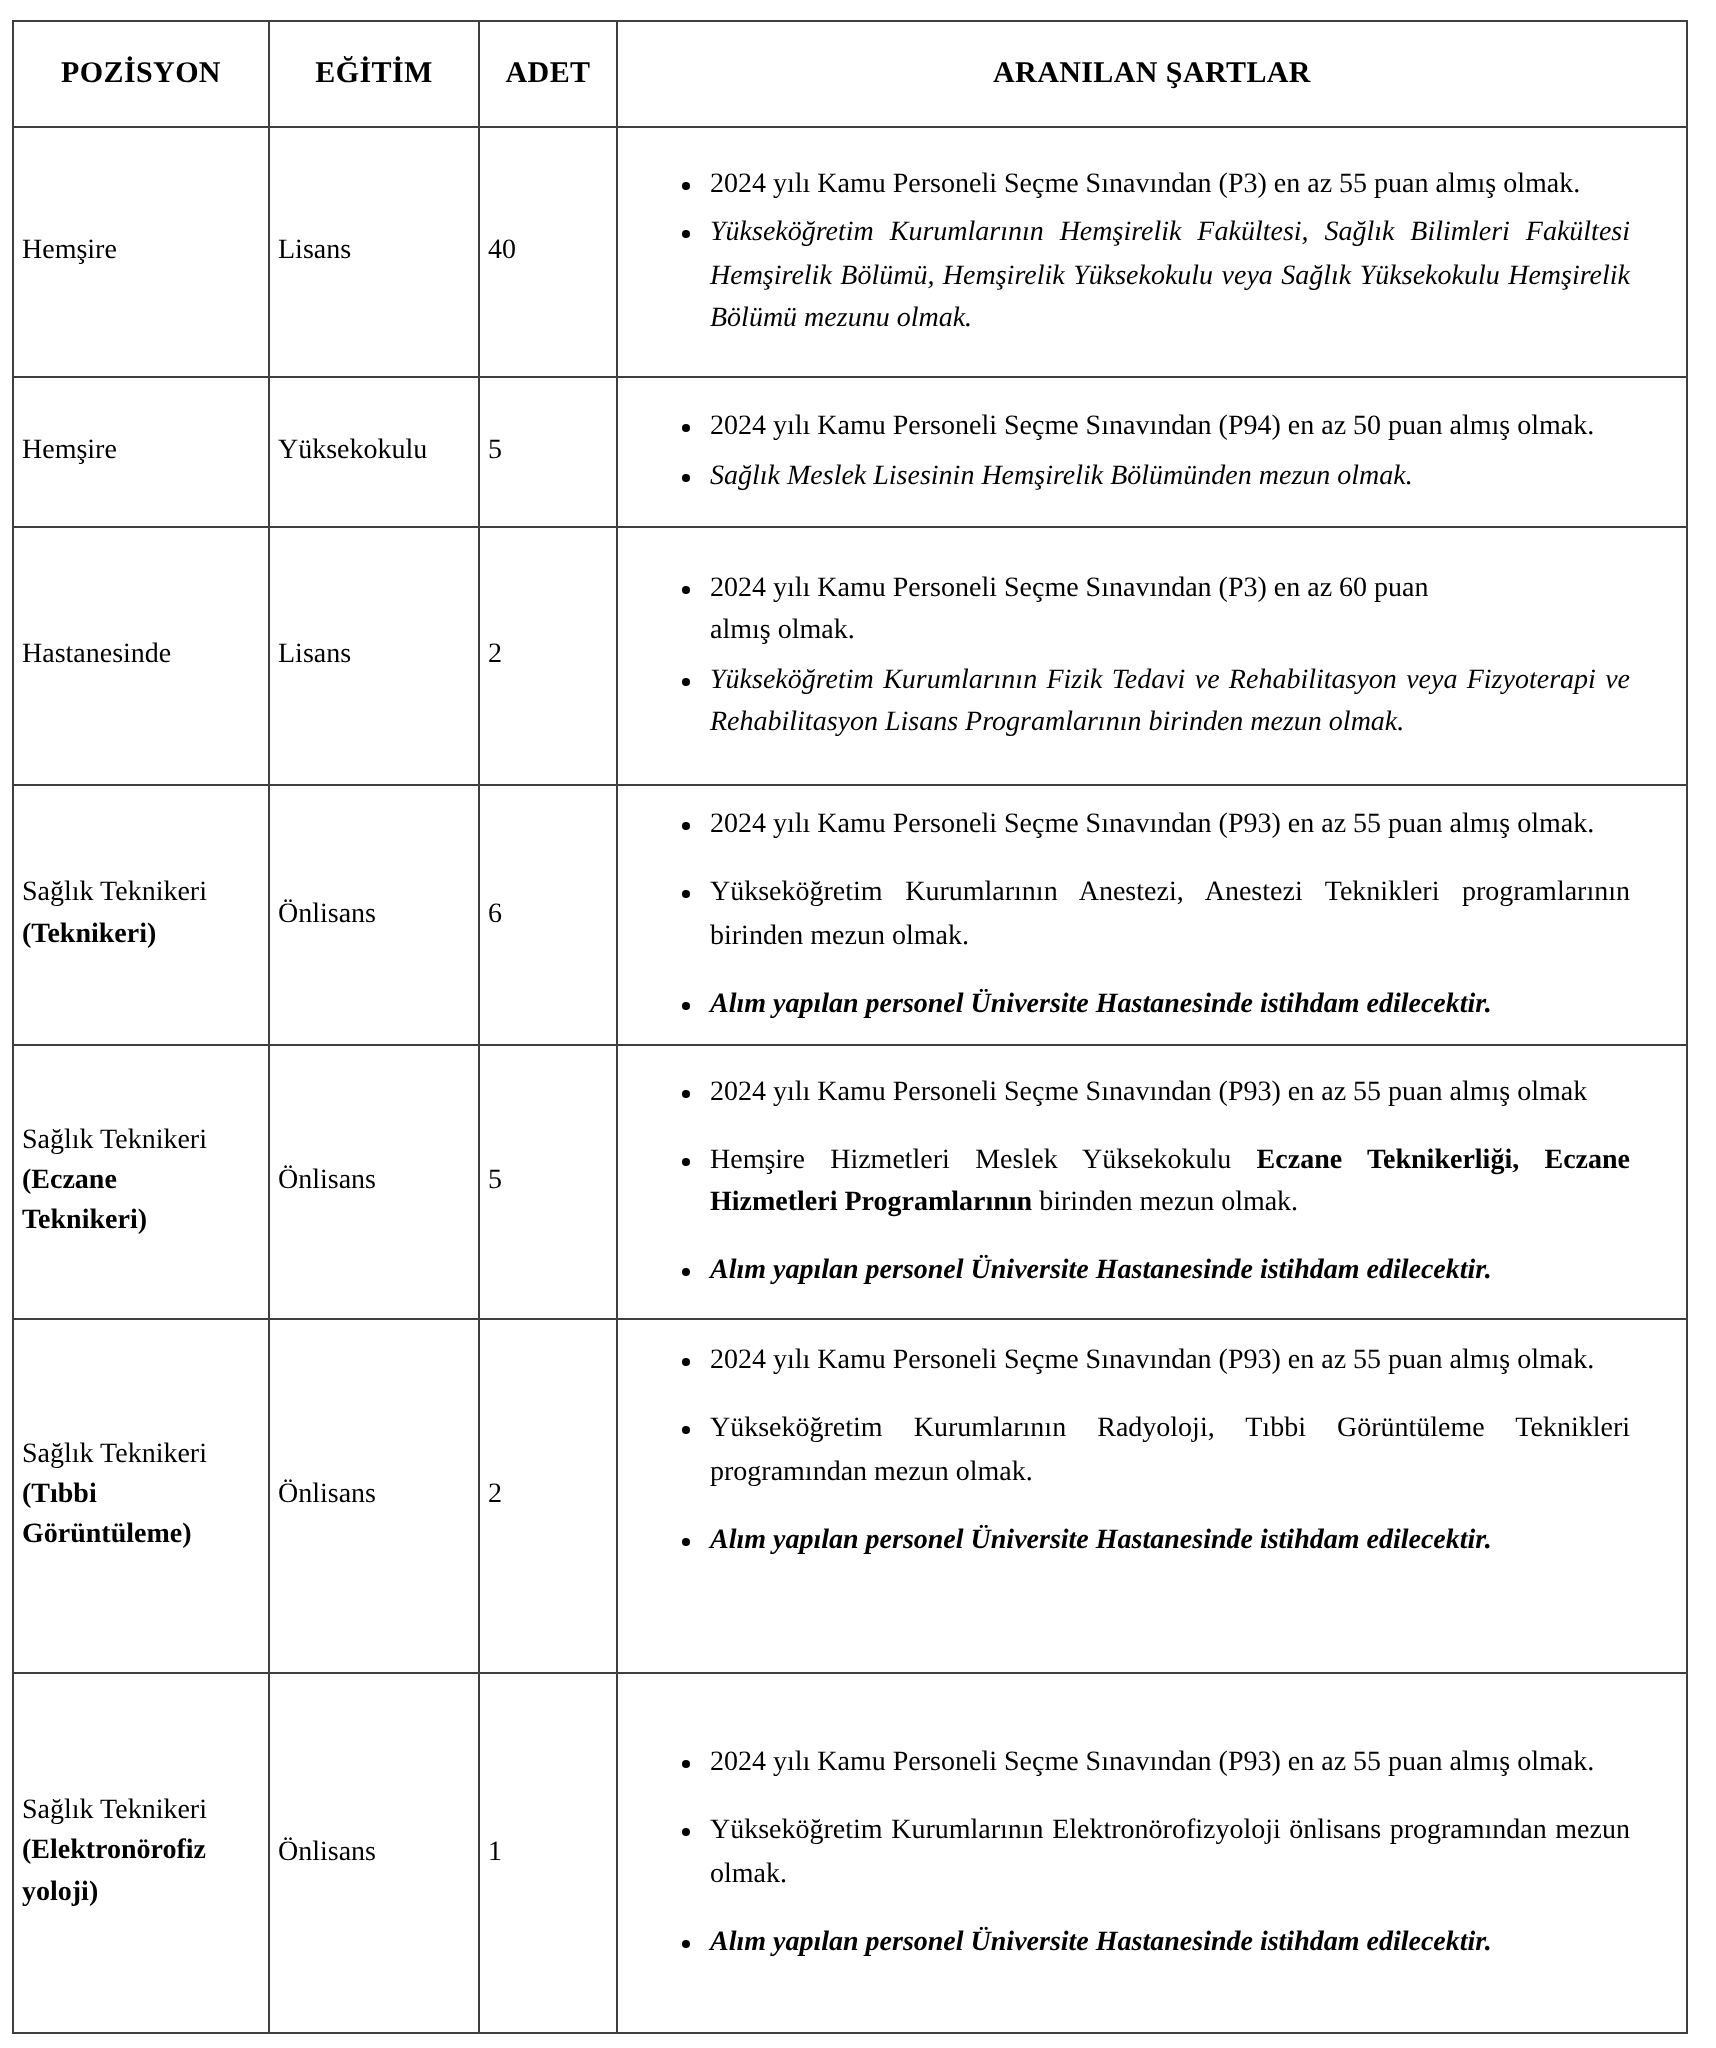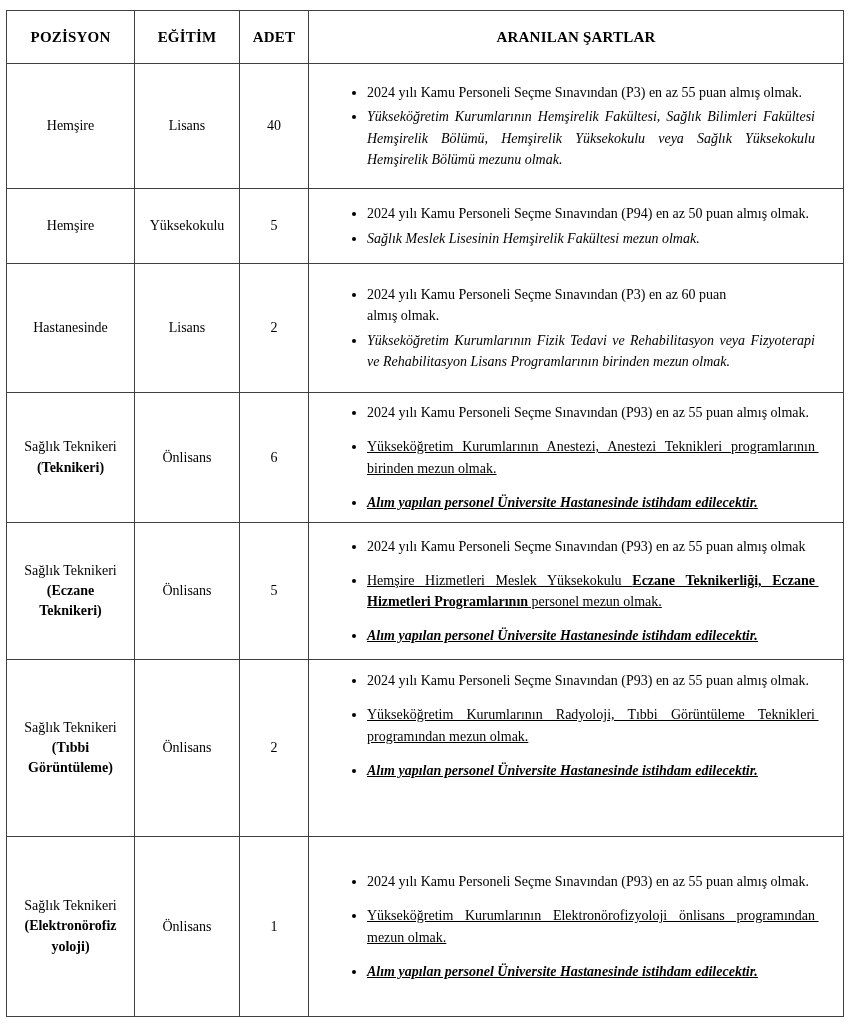--- a/index.html
+++ b/index.html
@@ -36,51 +36,50 @@
   .job-table tbody tr:nth-child(1) { height: 125px; }
   .job-table tbody tr:nth-child(2) { height: 75px;  }
   .job-table tbody tr:nth-child(3) { height: 129px; }
   .job-table tbody tr:nth-child(4) { height: 116px; }
   .job-table tbody tr:nth-child(5) { height: 137px; }
   .job-table tbody tr:nth-child(6) { height: 177px; }
   .job-table tbody tr:nth-child(7) { height: 180px; }
 
   td.pos, td.edu, td.cnt {
     font-size: 14px;
-    text-align: center;
     padding: 2px 4px;
   }
   td.pos .pos-line {
     line-height: 1.45;
     white-space: pre-line;
   }
   td.pos .pos-line.bold { font-weight: bold; }
 
   td.req {
     text-align: left;
-    padding: 9px 28px 9px 12px;
+    padding: 9px 28px 9px 0;
     margin-left: 37px;
   }
   
   .job-table tbody tr:nth-child(6) td.req { vertical-align: top; padding-top: 10px; }
 
   td.req ul {
     margin: 0;
     padding: 0 0 0 46px;
     list-style: disc outside;
   }
   td.req li {
     font-size: 14px;
     line-height: 1.52;
     text-align: justify;
     white-space: pre-wrap;
   }
   
   .job-table tbody tr:nth-child(-n+3) td.req li + li { margin-top: 3px; font-style: italic; }
-  .job-table tbody tr:nth-child(n+4) td.req li + li { margin-top: 13px; text-decoration: underline; }
+  .job-table tbody tr:nth-child(n+4) td.req li + li { margin-top: 13px; }
 
   .bold { font-weight: bold; }
   .italic { font-style: italic; }
 </style>
 </head>
 <body>
 
 <div class="page">
   <table class="job-table">
     <colgroup>
@@ -113,21 +112,21 @@
         </tr>
         <tr>
           <td class="pos">
             <div class="pos-line">Hemşire</div>
           </td>
           <td class="edu">Yüksekokulu</td>
           <td class="cnt">5</td>
           <td class="req">
             <ul>
               <li><span class="">2024 yılı Kamu Personeli Seçme Sınavından (P94) en az 50 puan almış olmak.</span></li>
-              <li><span class="">Sağlık Meslek Lisesinin Hemşirelik Fakültesi mezun olmak.</span></li>
+              <li><span class="">Sağlık Meslek Lisesinin Hemşirelik Bölümünden mezun olmak.</span></li>
             </ul>
           </td>
         </tr>
         <tr>
           <td class="pos">
             <div class="pos-line">Hastanesinde</div>
           </td>
           <td class="edu">Lisans</td>
           <td class="cnt">2</td>
           <td class="req">
@@ -157,21 +156,21 @@
           <td class="pos">
             <div class="pos-line">Sağlık Teknikeri</div>
             <div class="pos-line bold">(Eczane
 Teknikeri)</div>
           </td>
           <td class="edu">Önlisans</td>
           <td class="cnt">5</td>
           <td class="req">
             <ul>
               <li><span class="">2024 yılı Kamu Personeli Seçme Sınavından (P93) en az 55 puan almış olmak</span></li>
-              <li><span class="">Hemşire Hizmetleri Meslek Yüksekokulu </span><span class="bold ">Eczane Teknikerliği, Eczane Hizmetleri Programlarının</span><span class=""> personel mezun olmak.</span></li>
+              <li><span class="">Hemşire Hizmetleri Meslek Yüksekokulu </span><span class="bold ">Eczane Teknikerliği, Eczane Hizmetleri Programlarının</span><span class=""> birinden mezun olmak.</span></li>
               <li><span class="bold italic">Alım yapılan personel Üniversite Hastanesinde istihdam edilecektir.</span></li>
             </ul>
           </td>
         </tr>
         <tr>
           <td class="pos">
             <div class="pos-line">Sağlık Teknikeri</div>
             <div class="pos-line bold">(Tıbbi
 Görüntüleme)</div>
           </td>

